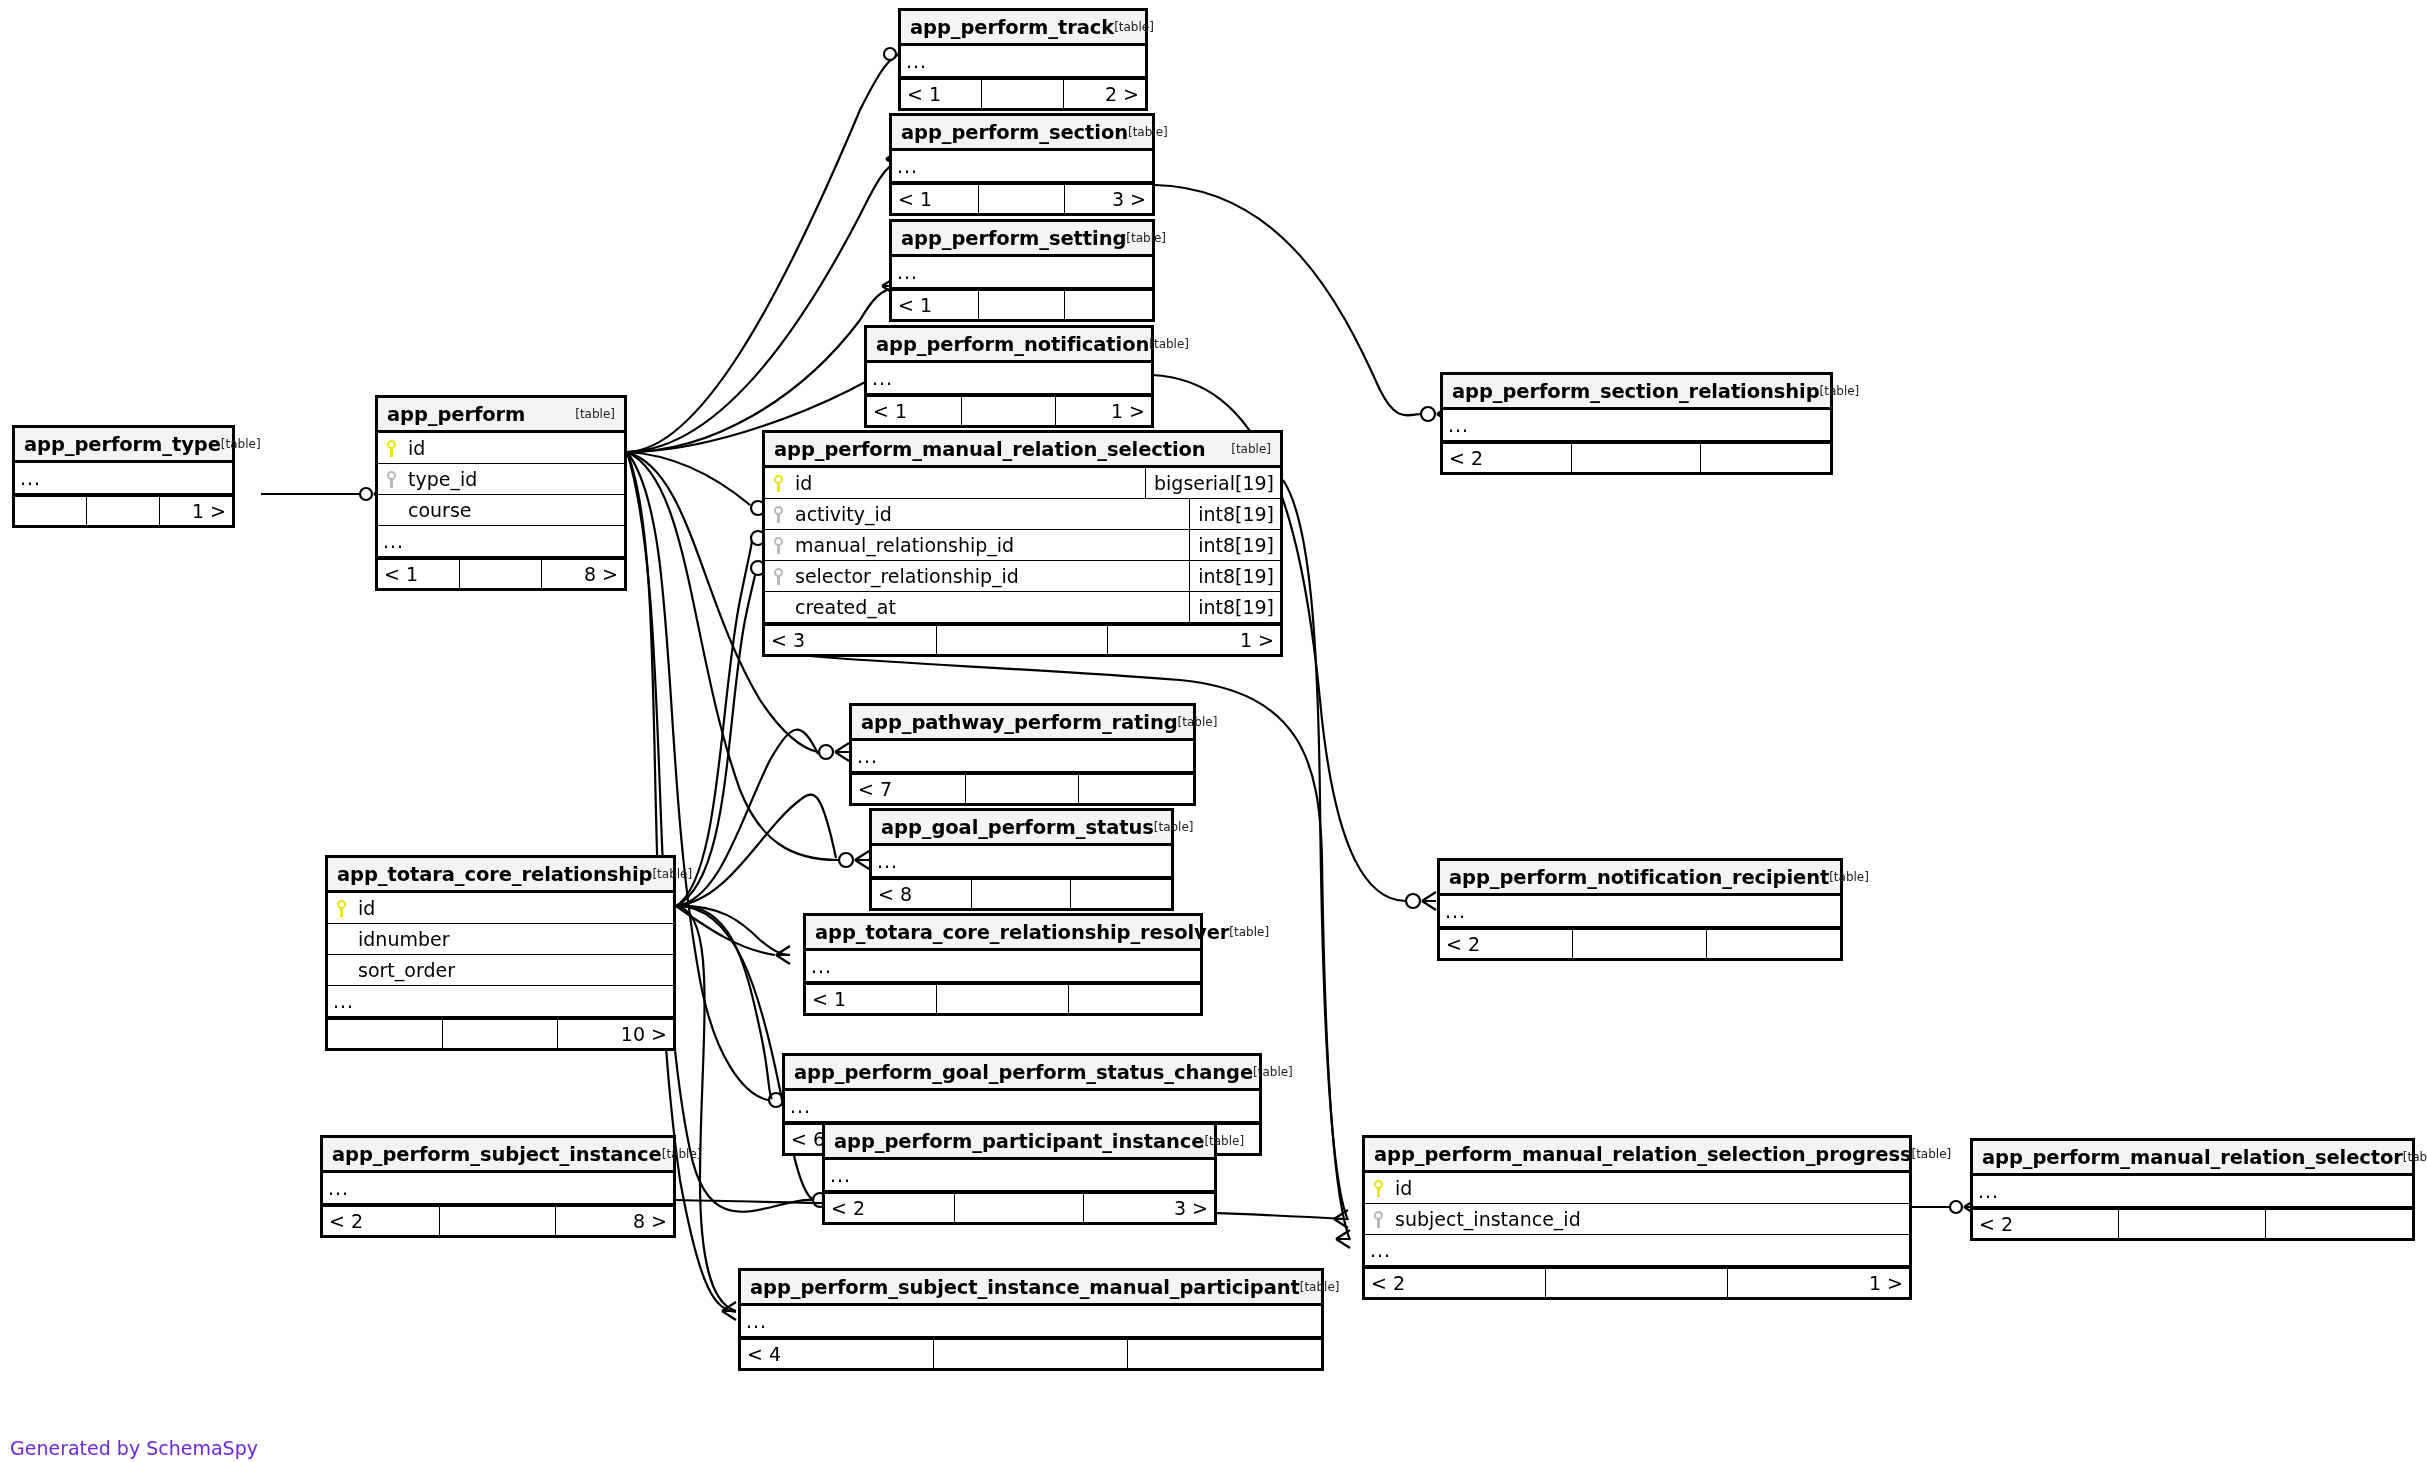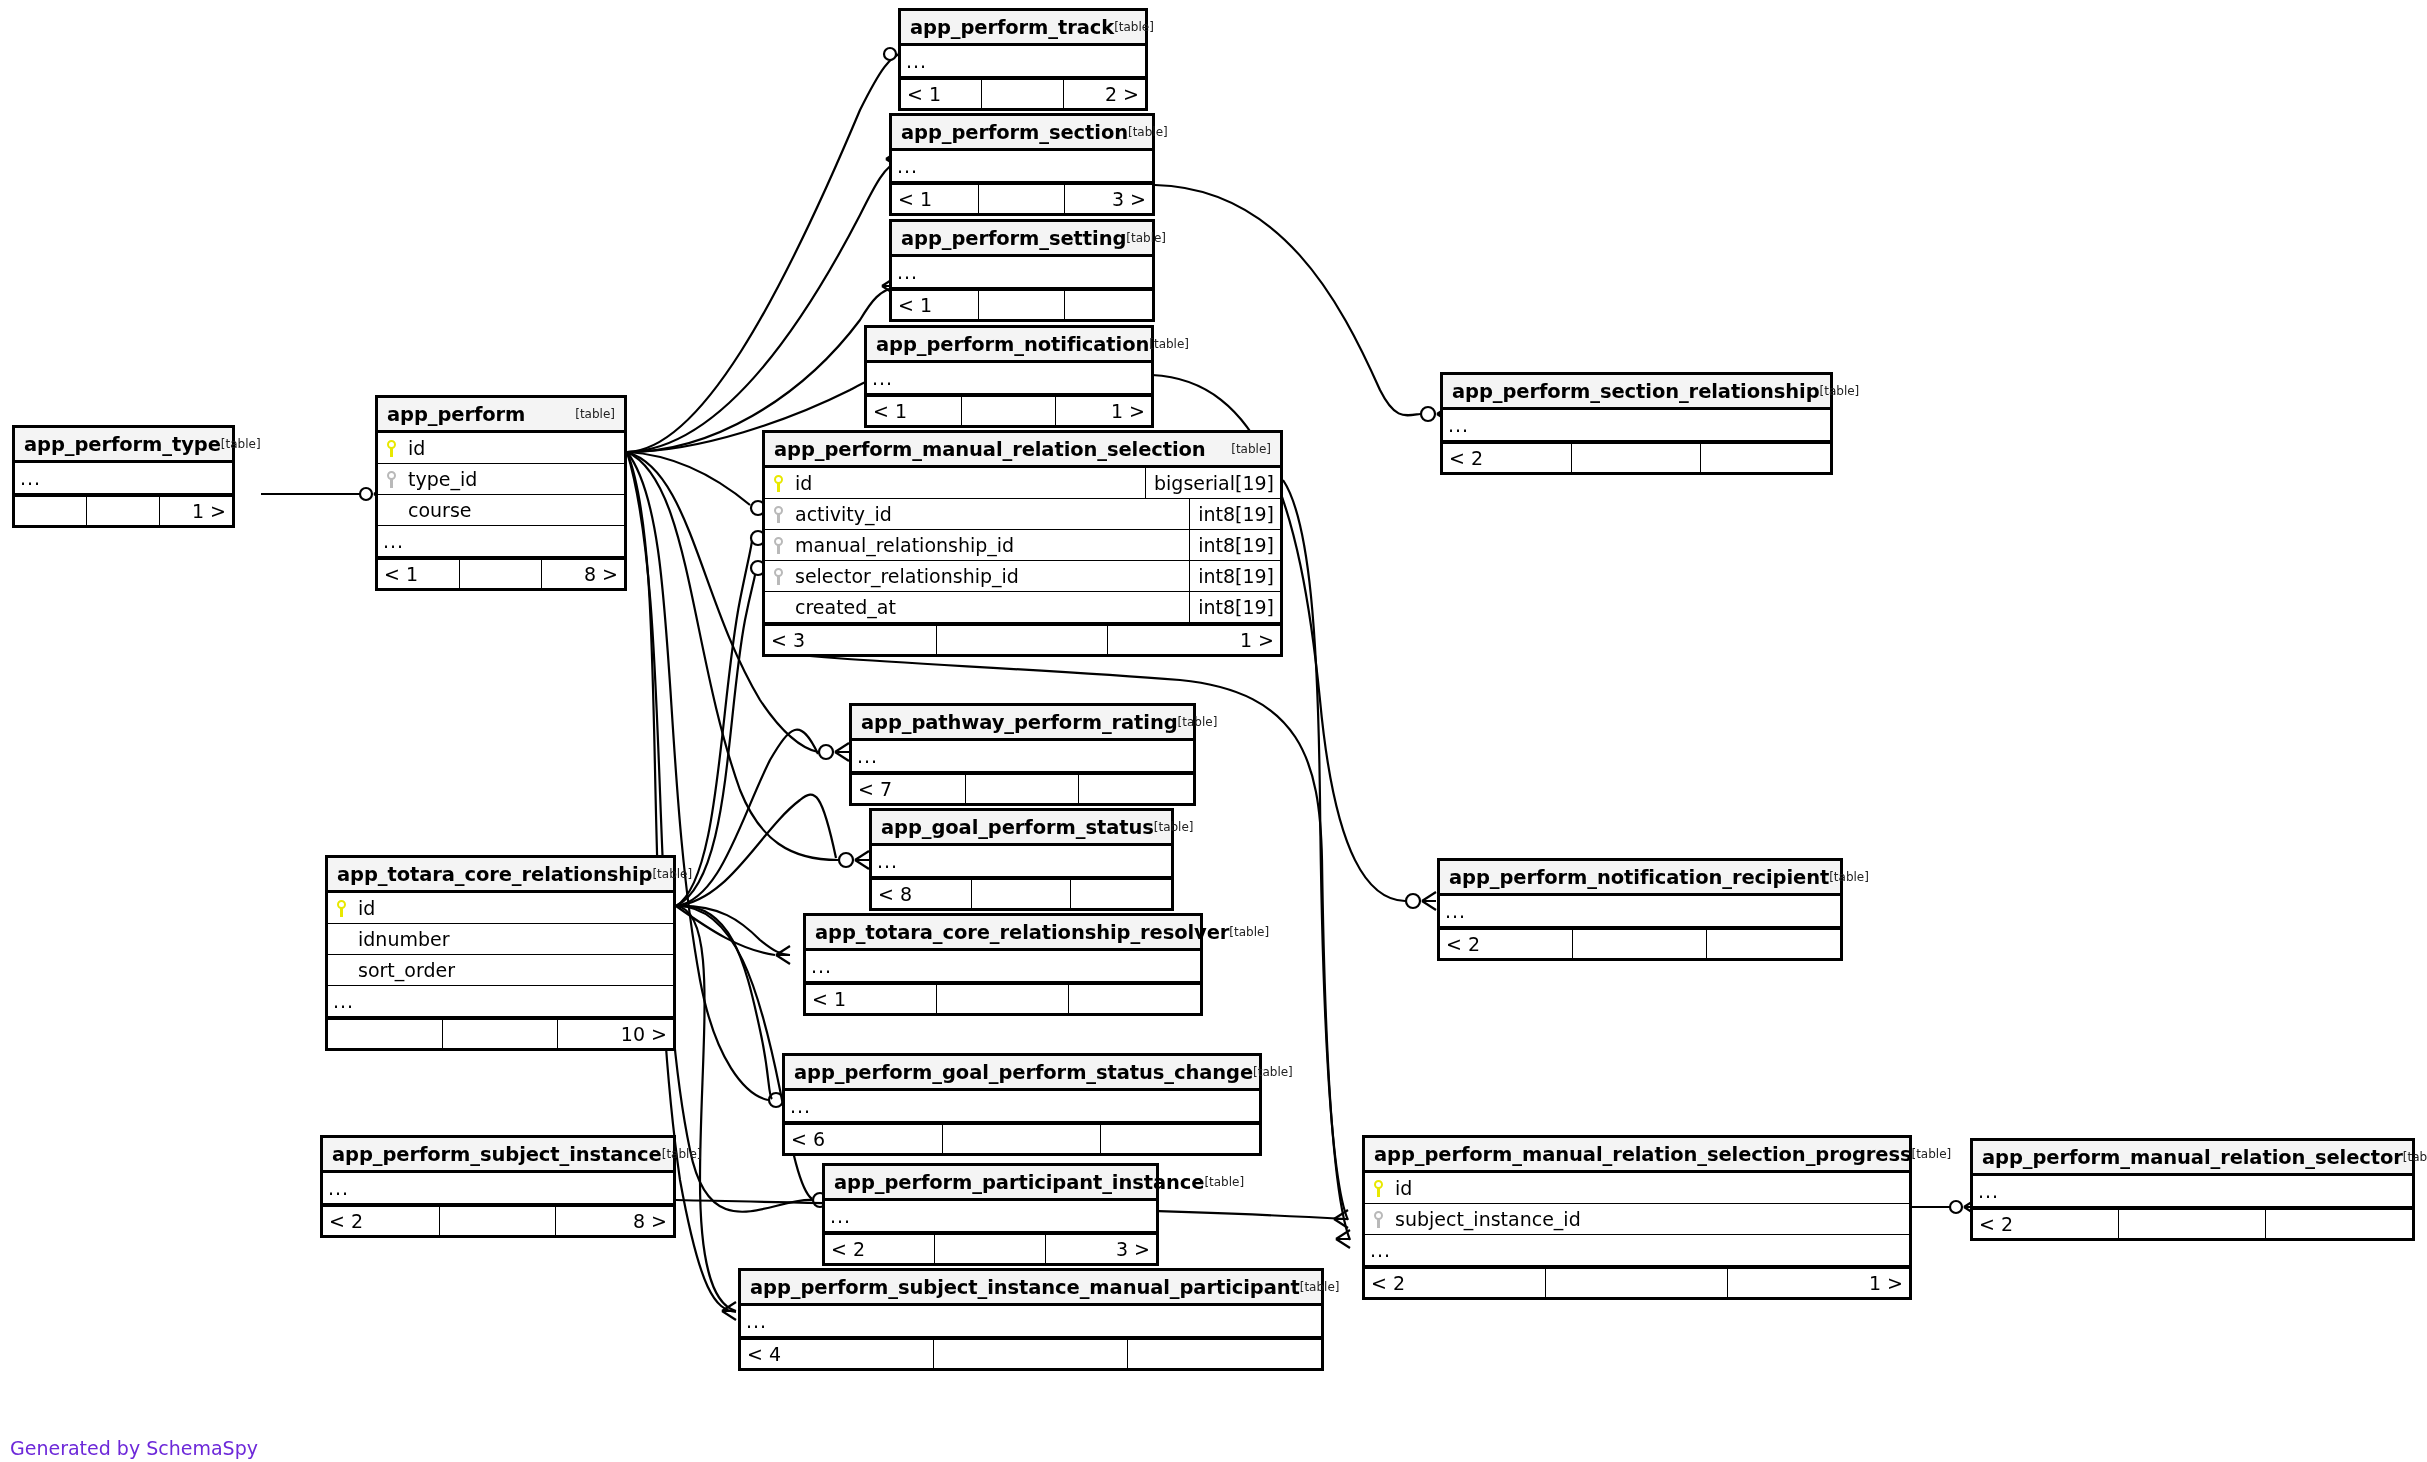--- a/index.html
+++ b/index.html
@@ -434,21 +434,21 @@
       <span class="tg">[table]</span>
     </div>
     <div class="col ell last">...</div>
     <div class="ftr">
       <div class="fc">&lt; 2</div>
       <div class="fc"></div>
       <div class="fc">8 &gt;</div>
     </div>
   </div>
 
-  <div class="tbl" style="left:822px;top:1163px;width:337px;">
+  <div class="tbl" style="left:822px;top:1122px;width:395px;">
     <div class="hdr">
       <span class="nm">app_perform_participant_instance</span>
       <span class="tg">[table]</span>
     </div>
     <div class="col ell last">...</div>
     <div class="ftr">
       <div class="fc">&lt; 2</div>
       <div class="fc"></div>
       <div class="fc">3 &gt;</div>
     </div>

